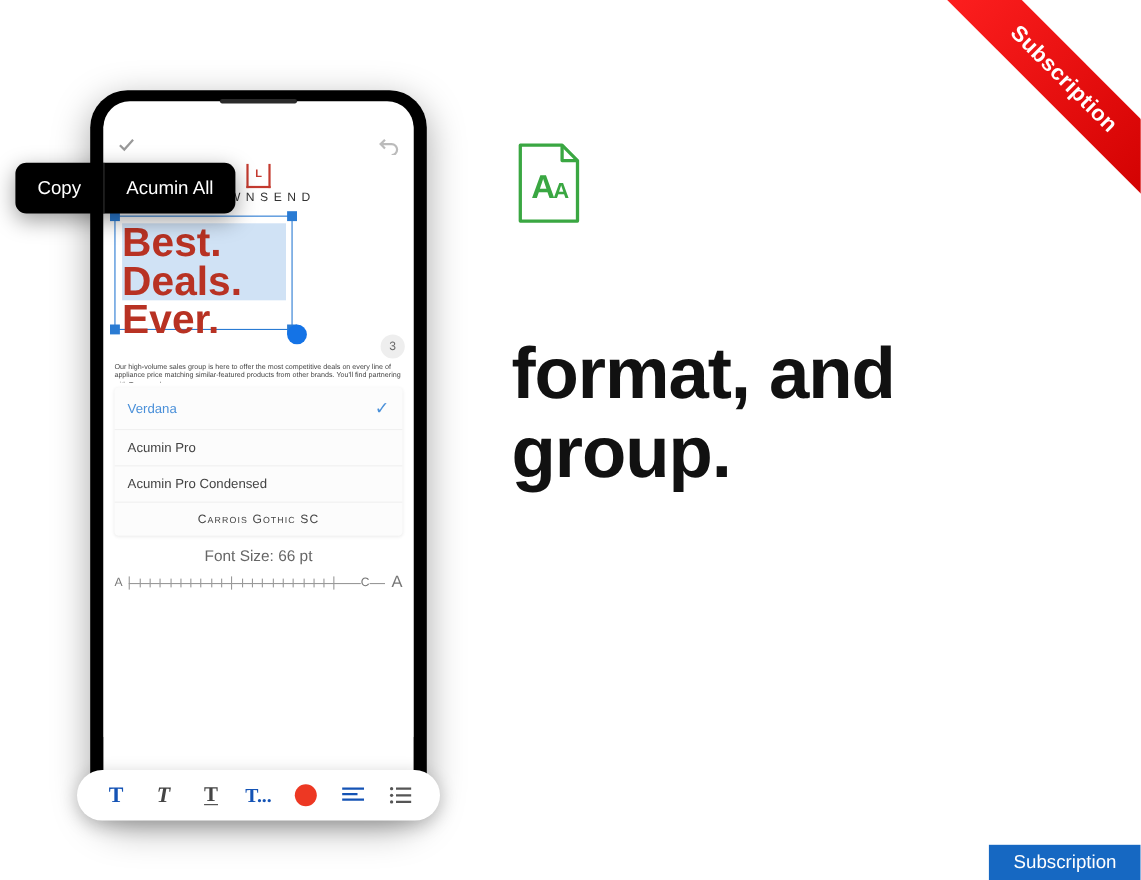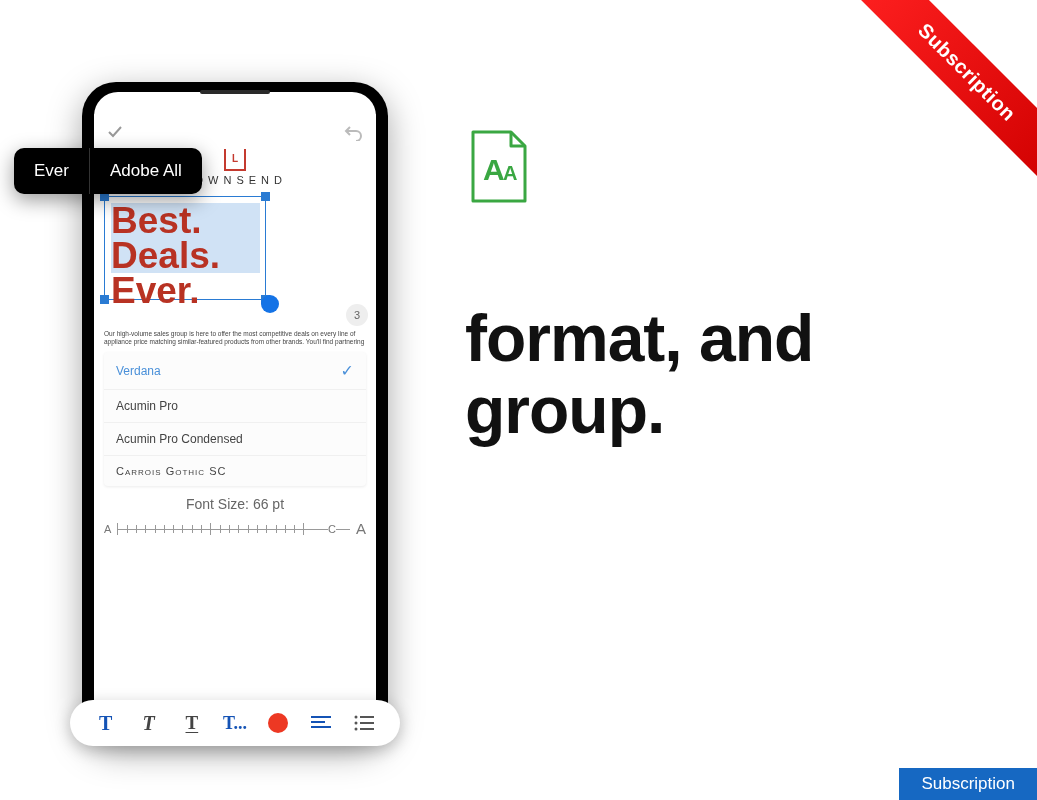--- a/index.html
+++ b/index.html
@@ -320,21 +320,21 @@
   font-size: 17px;
   box-shadow: 0 6px 20px rgba(0,0,0,0.4);
   z-index: 40;
 }
 .ctx-item {
   padding: 13px 20px;
   border-right: 1px solid #333;
 }
 .ctx-item:last-child { border-right: none; }
 .f-verdana { font-family: Verdana, sans-serif; gap: 16px; }
-.f-carrois { font-variant: small-caps; letter-spacing:1px; font-size:11px; }
+.f-carrois { font-variant: small-caps; letter-spacing:1px; font-size:11px;justify-content:center; }
 </style>
 </head>
 <body>
 
 <div class="ribbon">
   <span>Subscription</span>
 </div>
 
 <div class="headline-area">
   <svg class="doc-icon" viewBox="0 0 60 75">
@@ -435,22 +435,22 @@
           <div class="slider-tick lg" style="left:80%"></div>
           <span class="slider-c">C</span>
         </div>
         <span style="font-size:15px;">A</span>
       </div>
     </div>
   </div>
 </div>
 
 <div class="ctx-menu">
-  <div class="ctx-item">Ever</div>
-  <div class="ctx-item">Adobe All</div>
+  <div class="ctx-item">Copy</div>
+  <div class="ctx-item">Acumin All</div>
 </div>
 
 <div class="toolbar">
   <div class="tb-btn tb-bold">T</div>
   <div class="tb-btn tb-italic">T</div>
   <div class="tb-btn tb-under">T</div>
   <div class="tb-btn tb-tdots">T...</div>
   <div class="tb-btn">
       <div class="tb-circle"></div>
     </div>

